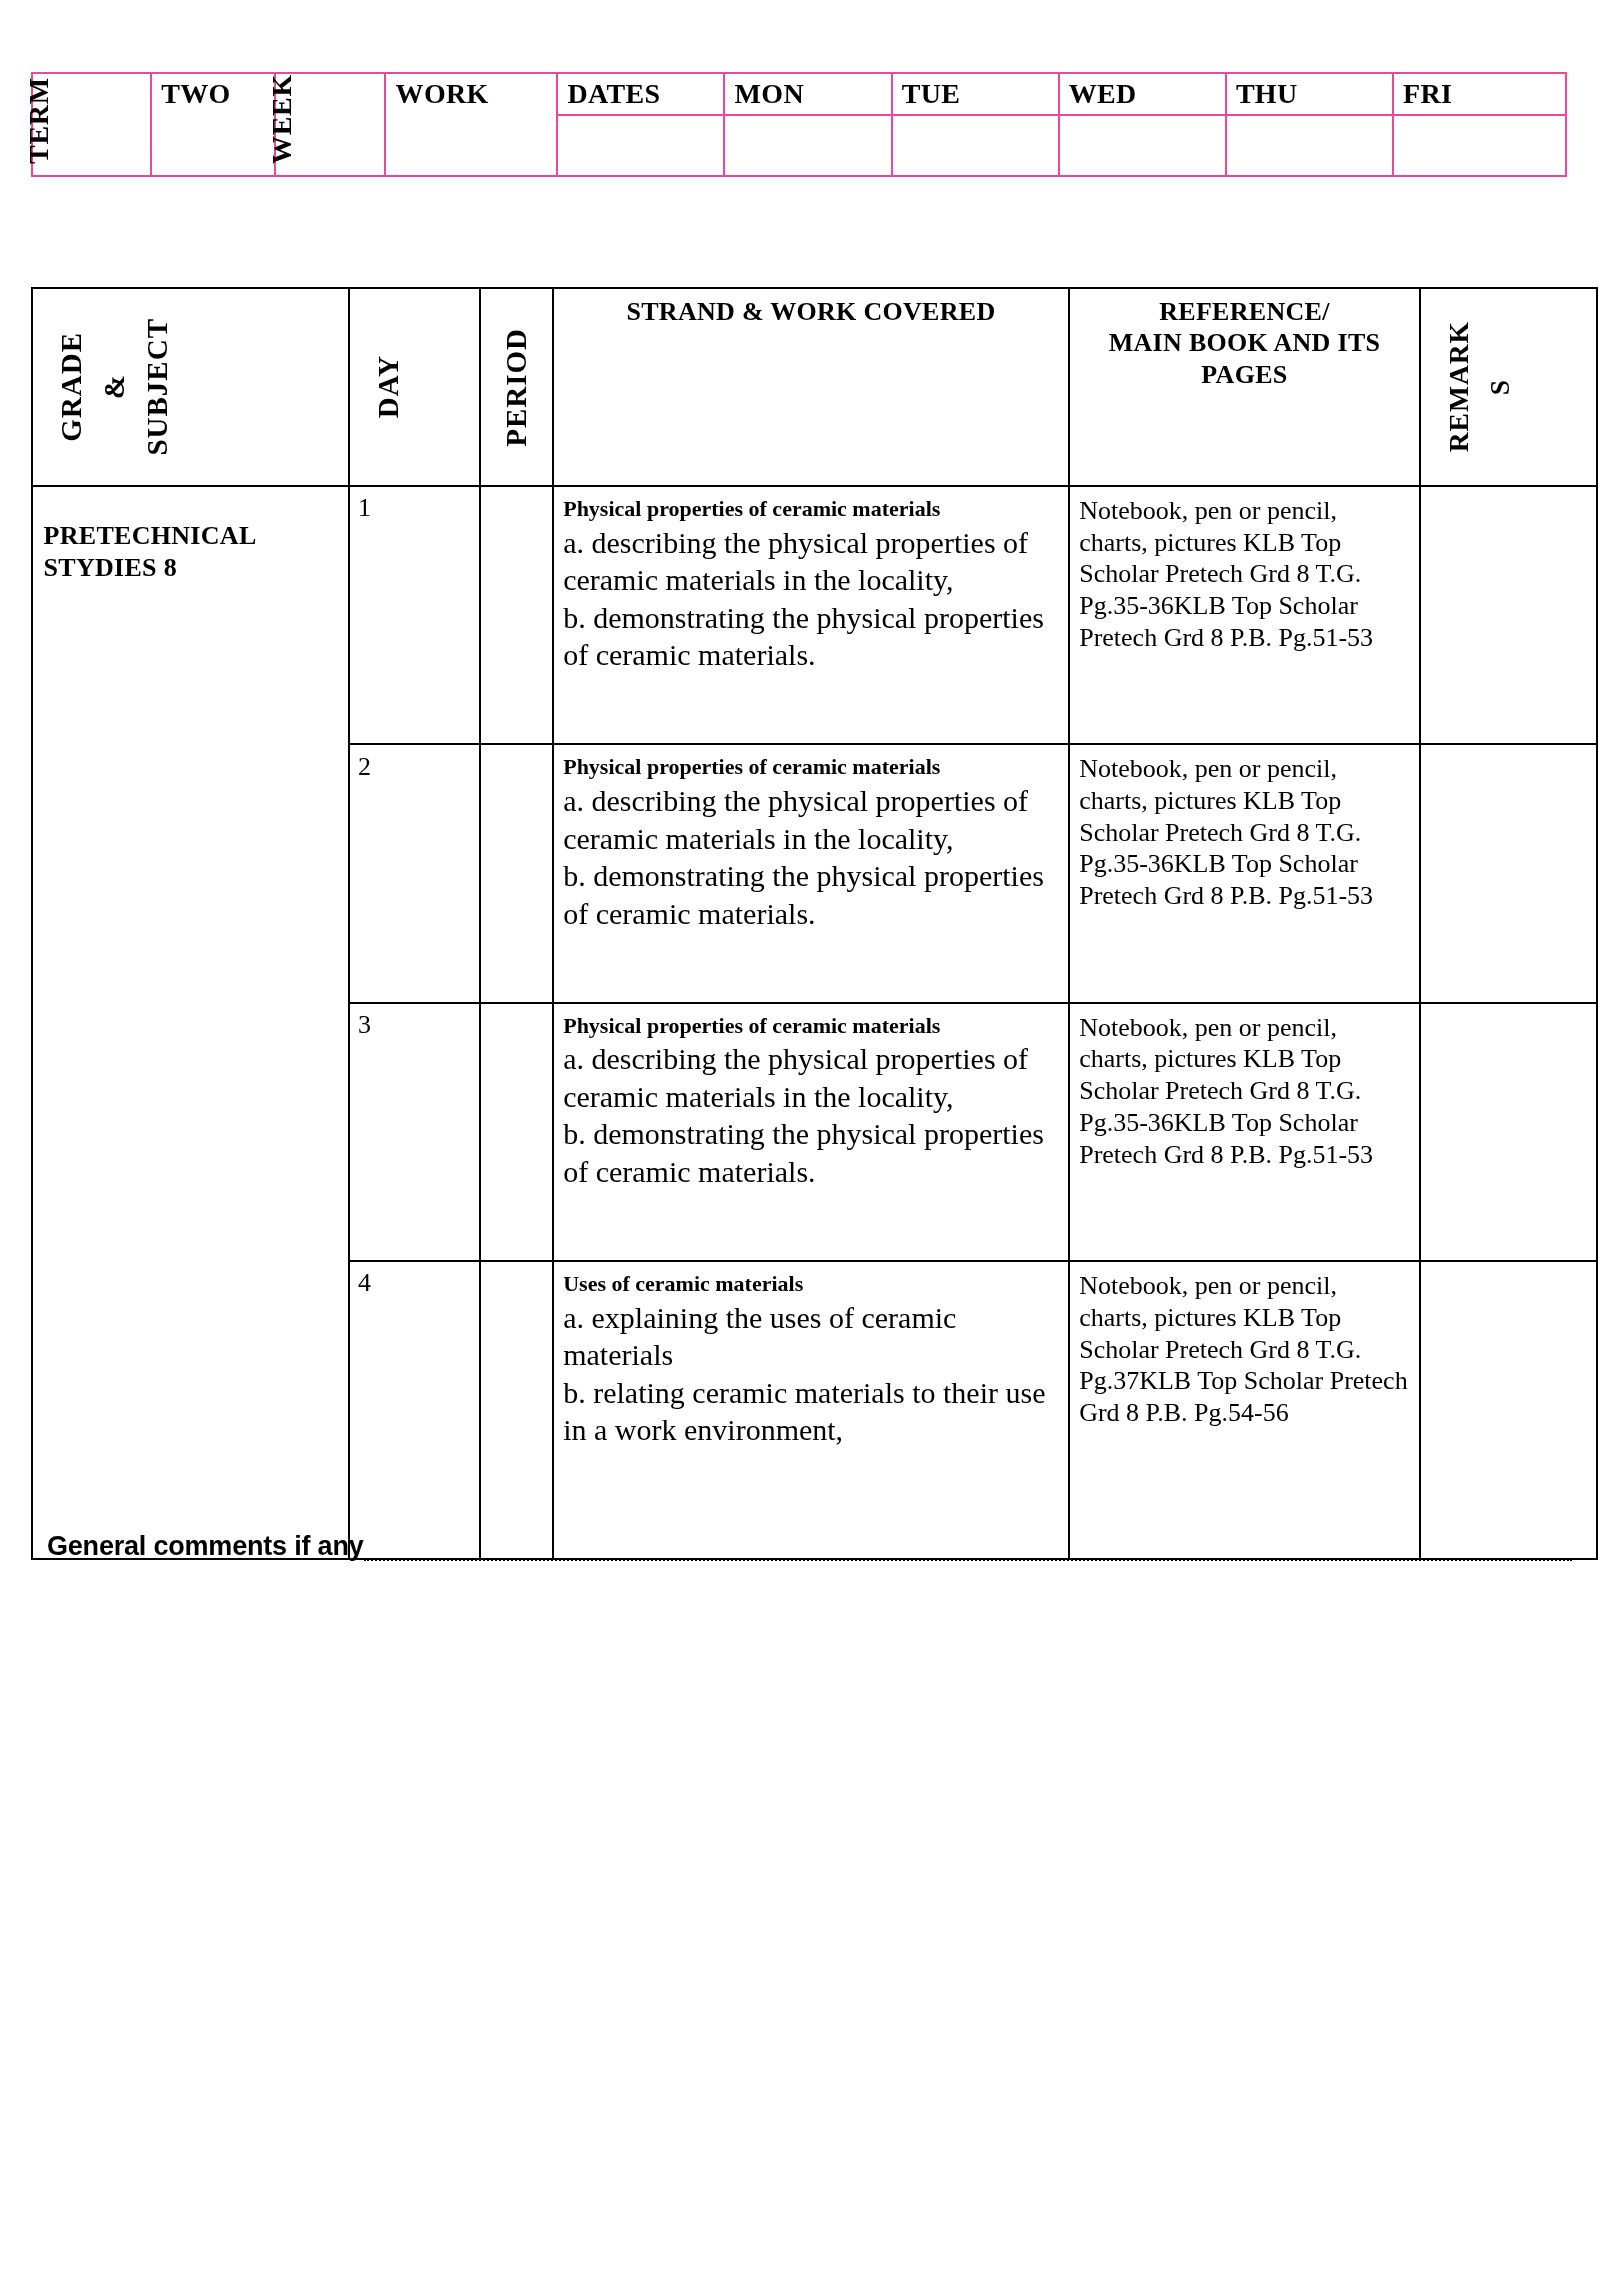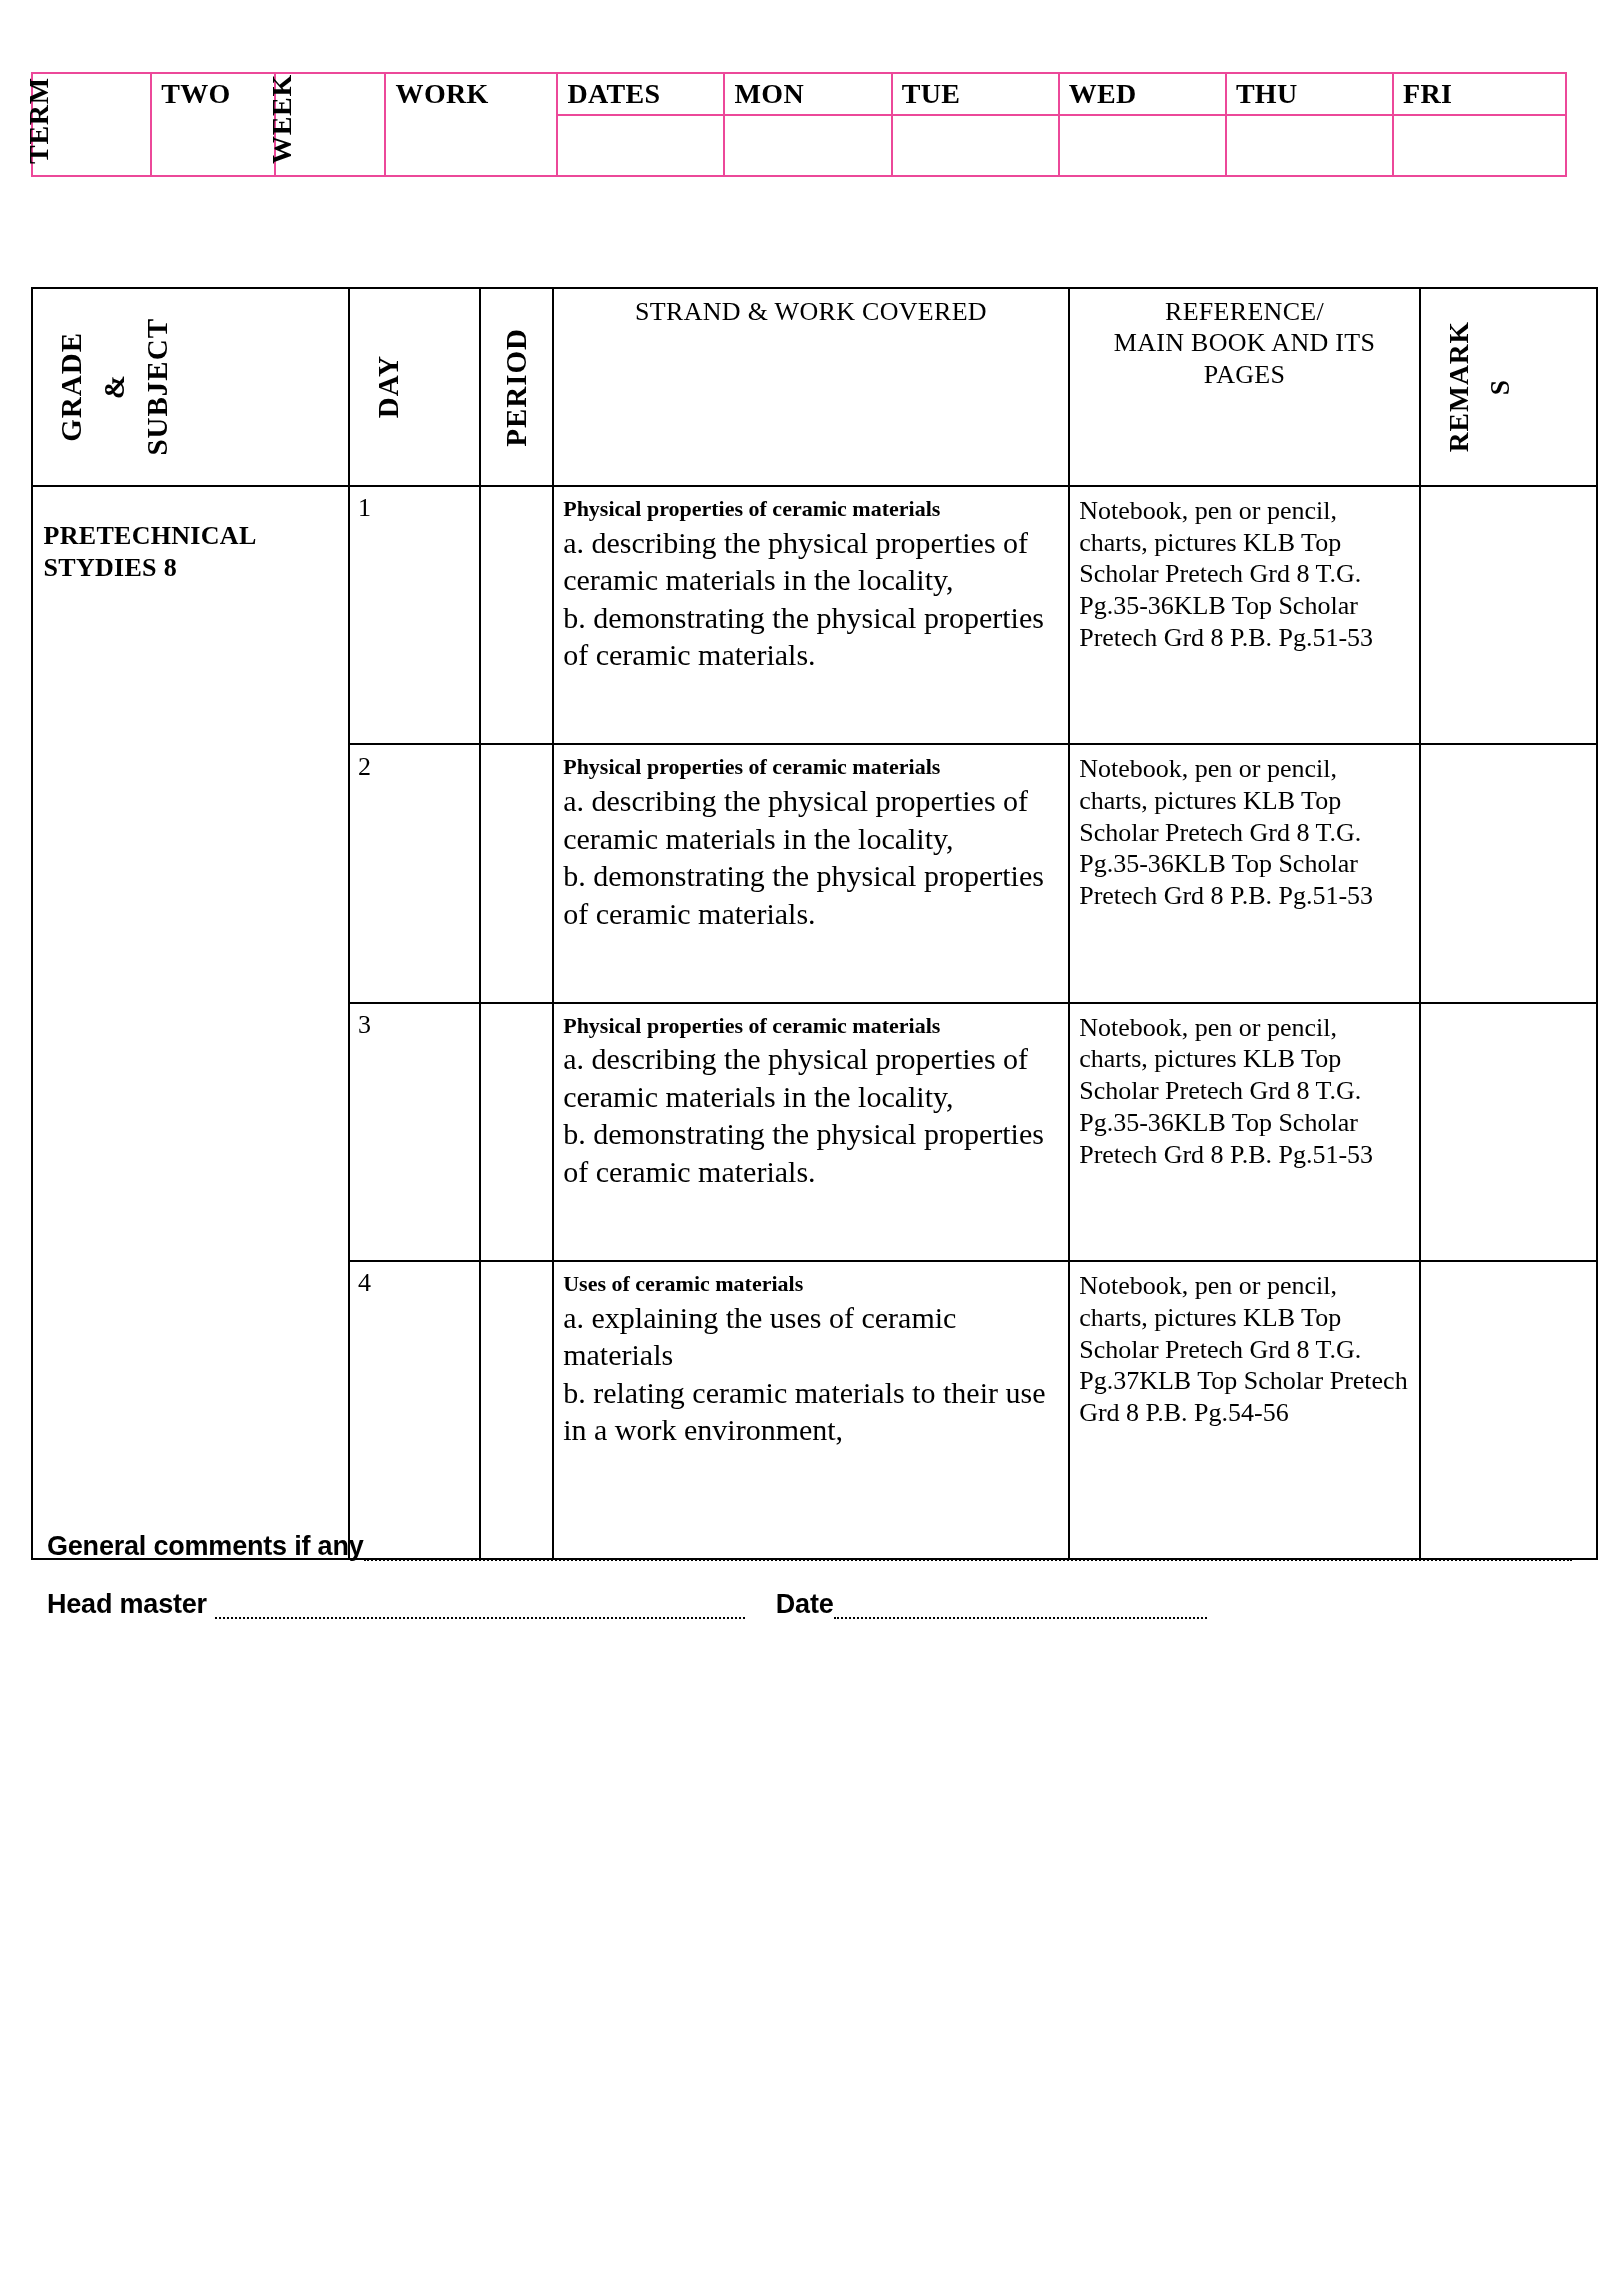--- a/index.html
+++ b/index.html
@@ -74,21 +74,21 @@
     border: 2px solid #000;
     vertical-align: top;
     padding: 6.5px 9.2px;
     font-size: 26px;
     line-height: 1.22;
     font-family: "Liberation Serif", "DejaVu Serif", serif;
   }
   .hdr-row td { height: 183px; }
   .hdr-ctr {
     text-align: center;
-    font-weight: normal;
+    font-weight: bold;
     font-size: 29px;
     letter-spacing: 0.3px;
     line-height: 1.32;
   }
   .vert-cell {
     position: relative;
     padding: 0 !important;
   }
   .vert-stack {
     position: absolute;
@@ -384,23 +384,16 @@
       </td>
     </tr>
   </tbody>
     </table>
 
   <div class="footer">
     <div class="foot-line">
       <span class="foot-label">General comments if any</span>
       <span class="dotfill"></span>
     </div>
-    <div class="foot-line">
-      <span class="foot-label">Head master</span>
-      <span class="gap-sm"></span>
-      <span class="dotfill fixed-hm"></span>
-      <span class="foot-label">Date</span>
-      <span class="dotfill fixed-date"></span>
-    </div>
   </div>
 
 </div>
 
 
 </body></html>

